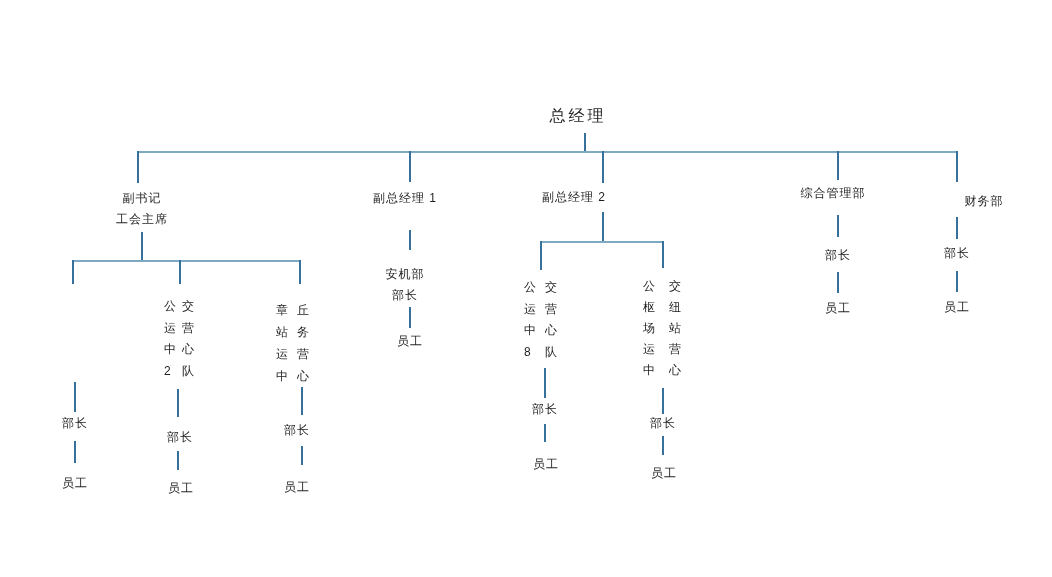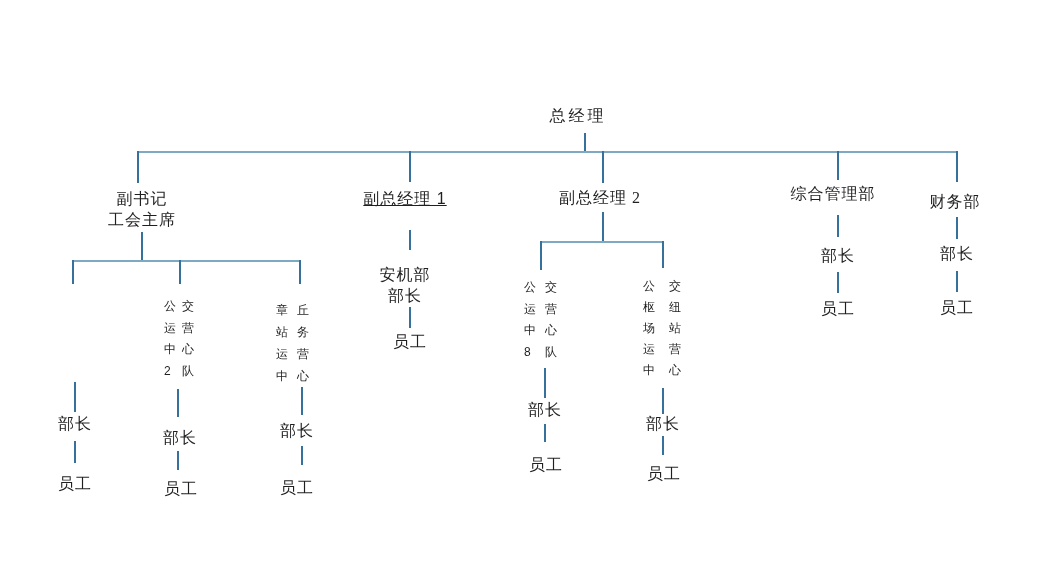--- a/index.html
+++ b/index.html
@@ -17,21 +17,21 @@
   }
   .chart { position: relative; width: 832px; height: 577px; background: var(--bg); }
 
   
   .vl { position: absolute; width: 2px; background: var(--vline); }
   .hl { position: absolute; height: 2px; background: var(--hline); }
 
   
   .n {
     position: absolute; text-align: center; white-space: nowrap;
-    font-size: 16px; line-height: 15px; letter-spacing: 1px;
+    font-size: 12px; line-height: 15px; letter-spacing: 1px;
   }
   .root-label { font-size: 16px; letter-spacing: 3px; line-height: 20px; }
   .two-line { line-height: 21px; white-space: nowrap; }
 
   
   .vbox { position: absolute; font-size: 12px; }
   .vbox > div {
     text-align: justify; text-align-last: justify;
     line-height: 21.5px; height: 21.5px;
   }
@@ -83,30 +83,30 @@
     <div>章 丘</div>
     <div>站 务</div>
     <div>运 营</div>
     <div>中心</div>
   </div>
   <div class="vl" style="left:301px; top:387px; height:28px;"></div>
   <div class="n" style="left:272px; top:423px; width:50px;">部长</div>
   <div class="vl" style="left:301px; top:446px; height:19px;"></div>
   <div class="n" style="left:272px; top:480px; width:50px;">员工</div>
 
-  <div class="n" style="left:345px; top:191px; width:120px;text-decoration:underline;">副总经理 1</div>
+  <div class="n" style="left:345px; top:191px; width:120px;">副总经理 1</div>
   <div class="vl" style="left:409px; top:230px; height:20px;"></div>
   <div class="n two-line" style="left:365px; top:264px; width:80px;text-align:center;">
     <div>安机部</div>
     <div>部长</div>
   </div>
   <div class="vl" style="left:409px; top:307px; height:21px;"></div>
   <div class="n" style="left:385px; top:334px; width:50px;">员工</div>
 
-  <div class="n" style="left:540px; top:190px; width:120px;font-family:Liberation Serif, serif;">副总经理 2</div>
+  <div class="n" style="left:514px; top:190px; width:120px;">副总经理 2</div>
   <div class="vl" style="left:602px; top:212px; height:31px;"></div>
   <div class="hl" style="left:540px; top:241px; width:124px;"></div>
   <div class="vl" style="left:540px; top:241px; height:29px;"></div>
   <div class="vl" style="left:662px; top:241px; height:27px;"></div>
 
   <div class="vbox" style="left:524px; top:277px; width:33px;">
     <div>公 交</div>
     <div>运 营</div>
     <div>中心</div>
     <div>8 队</div>
@@ -127,19 +127,19 @@
   <div class="n" style="left:638px; top:416px; width:50px;">部长</div>
   <div class="vl" style="left:662px; top:436px; height:19px;"></div>
   <div class="n" style="left:639px; top:466px; width:50px;">员工</div>
 
   <div class="n" style="left:773px; top:186px; width:120px;">综合管理部</div>
   <div class="vl" style="left:837px; top:215px; height:22px;"></div>
   <div class="n" style="left:813px; top:248px; width:50px;">部长</div>
   <div class="vl" style="left:837px; top:272px; height:21px;"></div>
   <div class="n" style="left:813px; top:301px; width:50px;">员工</div>
 
-  <div class="n" style="left:907px; top:194px; width:96px;">财务部</div>
+  <div class="n" style="left:936px; top:194px; width:96px;">财务部</div>
   <div class="vl" style="left:956px; top:217px; height:22px;"></div>
   <div class="n" style="left:932px; top:246px; width:50px;">部长</div>
   <div class="vl" style="left:956px; top:271px; height:21px;"></div>
   <div class="n" style="left:932px; top:300px; width:50px;">员工</div>
 
 </div>
 
 </body></html>

